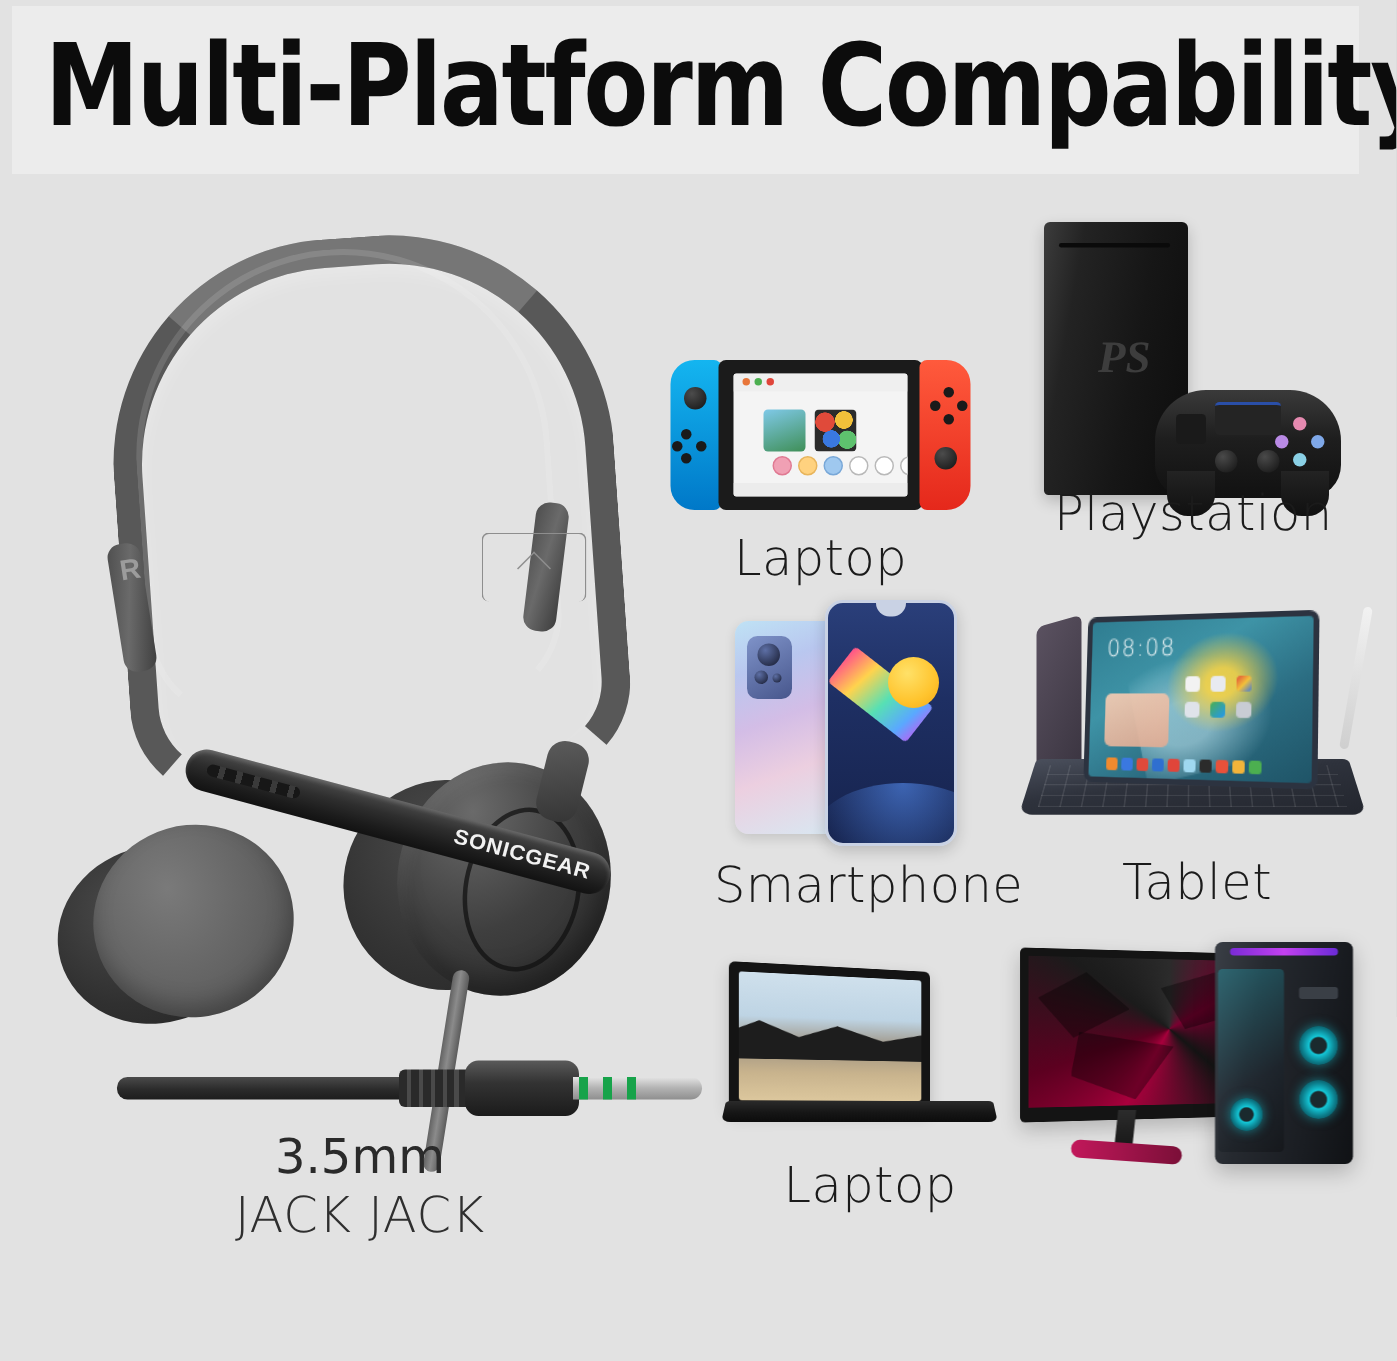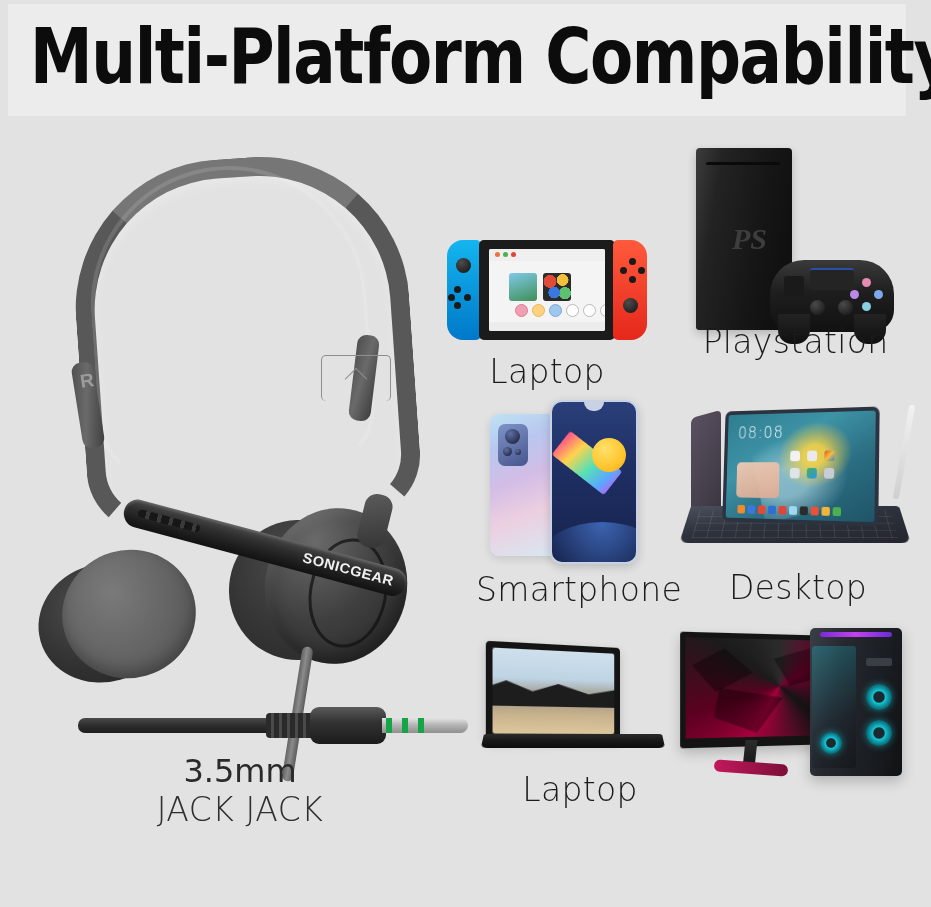--- a/index.html
+++ b/index.html
@@ -758,21 +758,21 @@
         <i style="background:#2f6fd0;"></i>
         <i style="background:#e0453a;"></i>
         <i style="background:#9fd8f0;"></i>
         <i style="background:#2b2b2b;"></i>
         <i style="background:#e8513a;"></i>
         <i style="background:#f2b43a;"></i>
         <i style="background:#4caf50;"></i>
       </div>
     </div>
     <div class="tb-stylus"></div>
-    <div class="tile-label" style="top:170px;">Desktop</div>
+    <div class="tile-label" style="top:170px;">Tablet</div>
   </div>
 
   <div class="tile" id="laptop-dev">
     <div class="lt-lid">
       <div class="lt-screen">
         <div class="lt-mtn"></div>
       </div>
     </div>
     <div class="lt-base"></div>
     <div class="tile-label" style="top:122px; left:-8px; width:216px;">Laptop</div>

